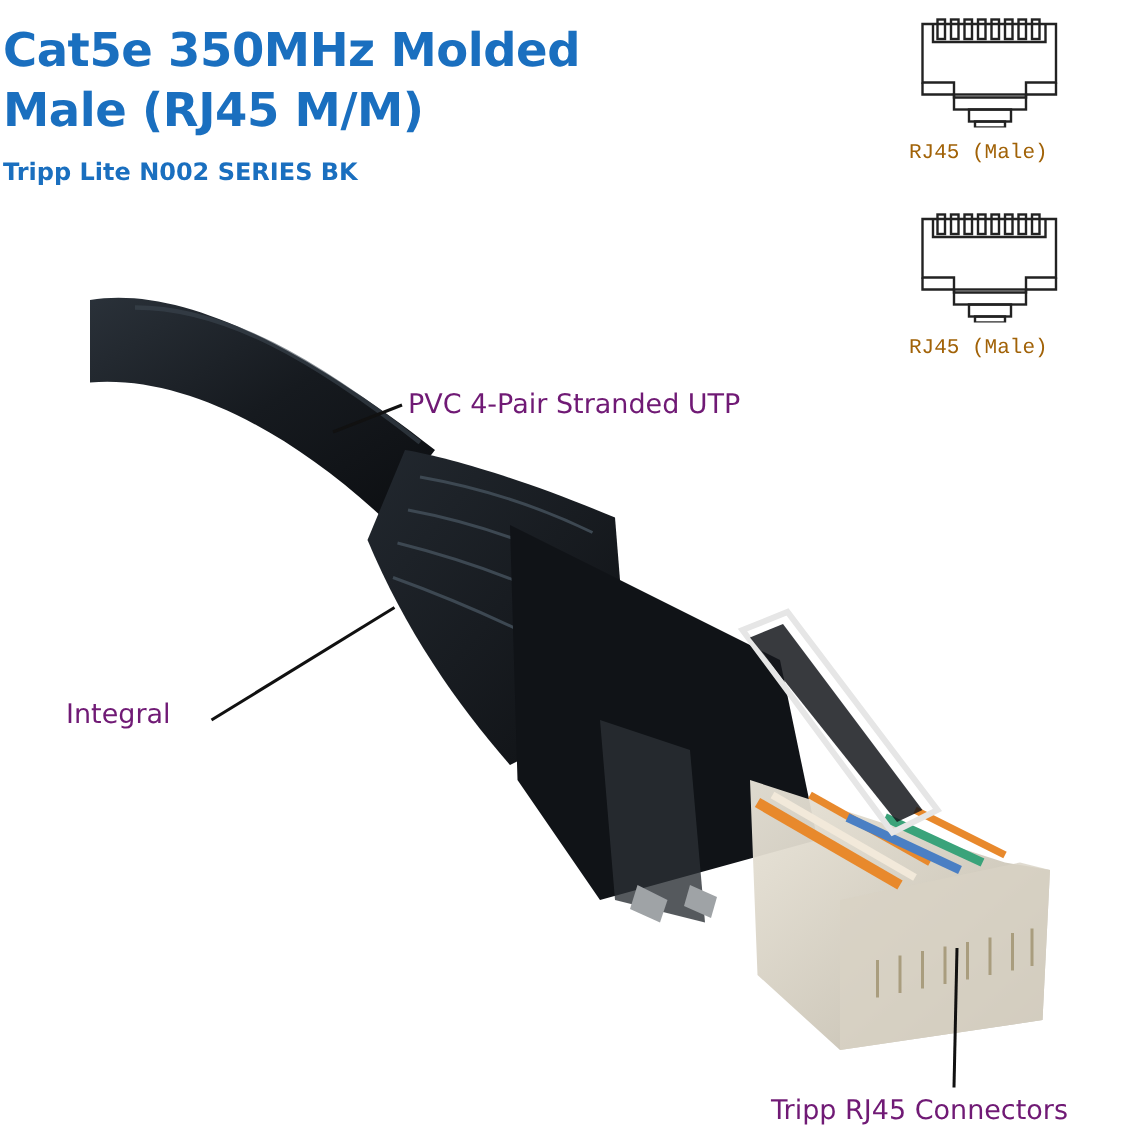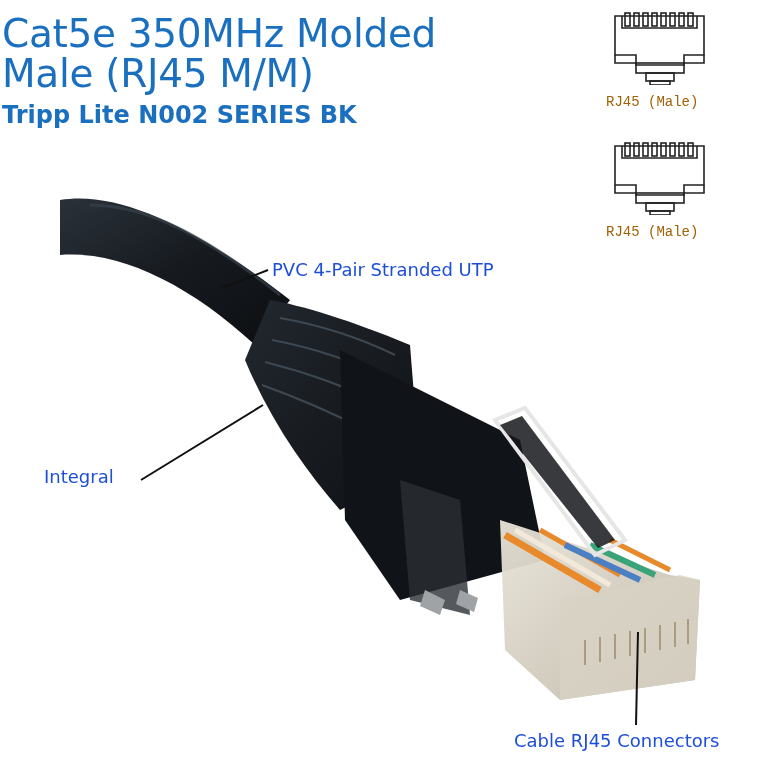--- a/index.html
+++ b/index.html
@@ -1,23 +1,23 @@
 <!DOCTYPE html>
 <html><head>
   <meta charset="utf-8">
   <style>
     html, body { margin: 0; padding: 0; background: #ffffff; }
     body { width: 765px; height: 765px; position: relative; overflow: hidden;
            font-family: "DejaVu Sans", "Liberation Sans", sans-serif; }
     .title { position: absolute; left: 2px; top: 14px; margin: 0;
-             color: #1a6fbf; font-weight: normal; font-size: 39px; line-height: 40px;
+             color: #1a6fbf; font-weight: bold; font-size: 31px; line-height: 40px;
              letter-spacing: -0.3px; }
     .subtitle { position: absolute; left: 2px; top: 103px; margin: 0;
-                color: #1a6fbf; font-weight: bold; font-size: 24px; line-height: 24px; }
-    .label { position: absolute; color: #1d4ed8; font-size: 18px; line-height: 22px;
+                color: #1a6fbf; font-weight: bold; font-size: 16px; line-height: 24px; }
+    .label { position: absolute; color: #701a75; font-size: 18px; line-height: 22px;
              font-family: "DejaVu Sans", sans-serif; }
     .icon-box { position: absolute; }
     .icon-caption { position: absolute; font-size: 14px; color: #a16207;
                     font-family: Liberation Mono, monospace; white-space: nowrap; }
     svg.art { position: absolute; left: 0; top: 0; }
   </style>
 </head>
 <body>
 
 <h1 class="title">
@@ -144,13 +144,13 @@
     <line x1="268" y1="270" x2="222" y2="288"></line>
     <line x1="263" y1="405" x2="141" y2="480"></line>
     <line x1="638" y1="632" x2="636" y2="725"></line>
   </g>
 </svg>
 
 <div class="label" style="left:272px; top:259px;">PVC 4-Pair Stranded UTP</div>
 <div class="label" style="left:44px; top:466px; text-align:center;">
   <span style="display:block;">Integral</span>
 </div>
-<div class="label" style="left:514px; top:730px;">Cable RJ45 Connectors</div>
+<div class="label" style="left:514px; top:730px;">Tripp RJ45 Connectors</div>
 
 </body></html>

